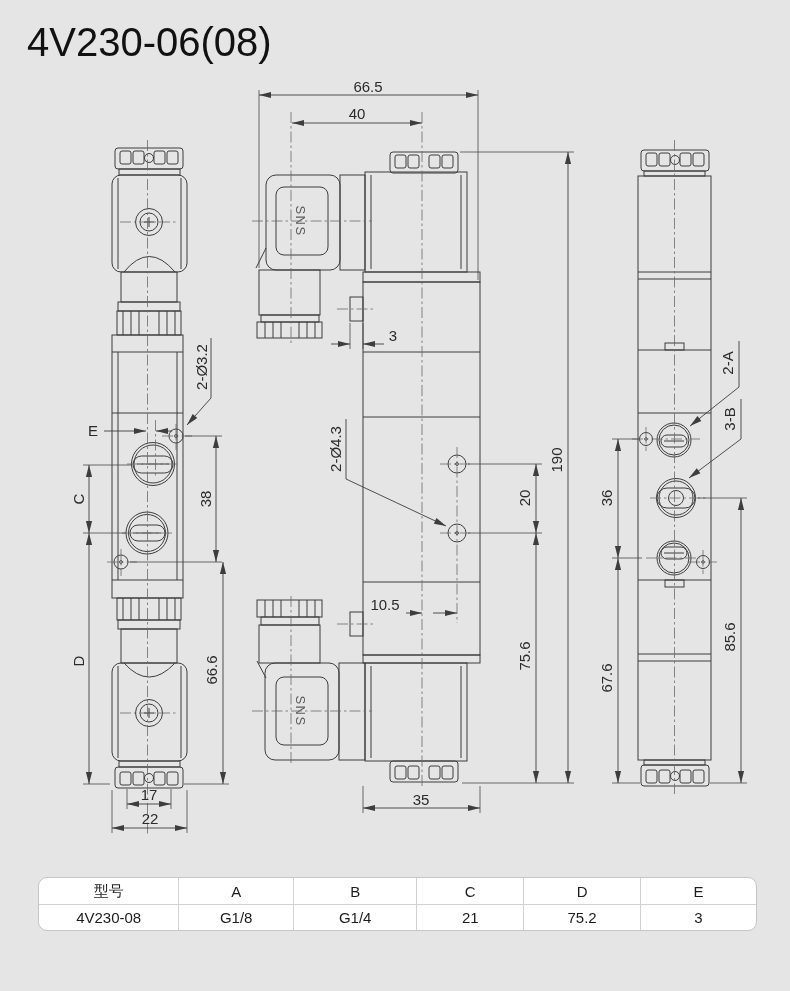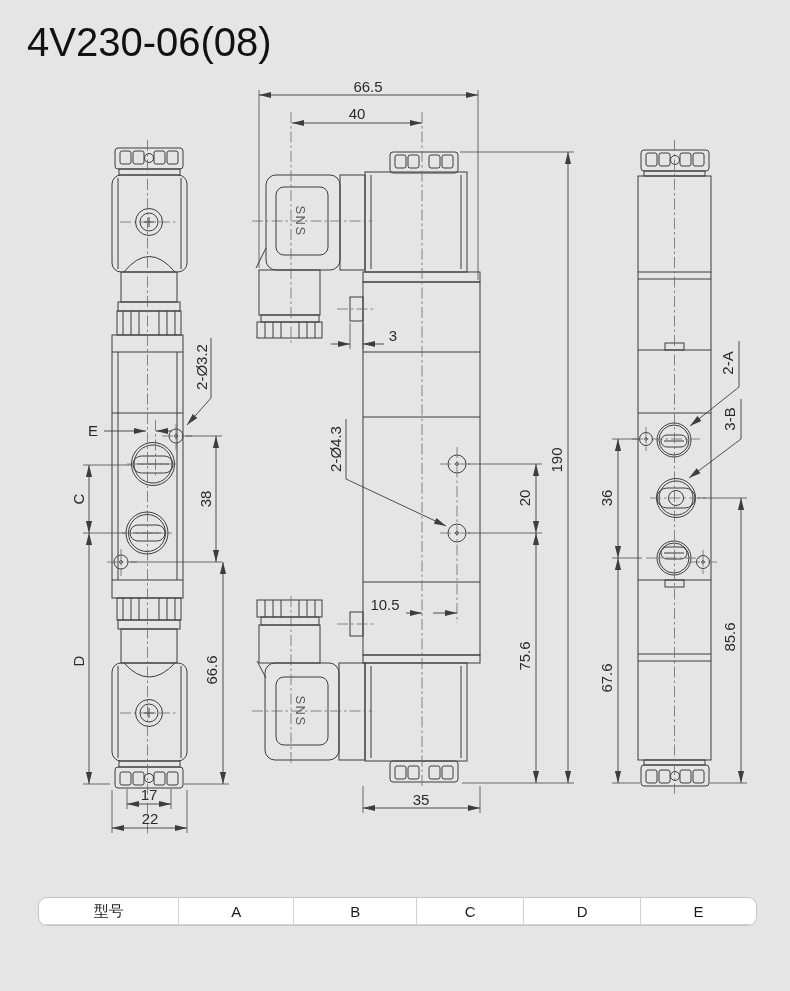--- a/index.html
+++ b/index.html
@@ -11,21 +11,21 @@
   .dl{fill:none;stroke:#3d3d3d;stroke-width:0.9;}
   .xl{fill:none;stroke:#4a4a4a;stroke-width:0.8;}
   .d2{marker-start:url(#as);marker-end:url(#ae);}
   .d1e{marker-end:url(#ae);}
   .d1s{marker-start:url(#as);}
   .dt{font:15px "Liberation Sans",sans-serif;fill:#2b2b2b;}
   .ttl{font:40px "Liberation Sans",sans-serif;fill:#111;}
   .sns{font:13px "Liberation Sans",sans-serif;fill:#5a5a5a;letter-spacing:1.5px;}
   
   .spec{position:absolute;left:38px;top:877px;width:717px;border:1px solid #c6c6c6;
-        border-radius:9px;overflow:hidden;background:#fff;margin-top:20px;}
+        border-radius:9px;overflow:hidden;background:#fff;}
   .spec table{width:100%;border-collapse:collapse;table-layout:fixed;}
   .spec th,.spec td{border-right:1px solid #d2d2d2;border-bottom:1px solid #d2d2d2;
         text-align:center;font-size:15px;color:#1c1c1c;font-weight:400;padding:0;height:25px;}
   .spec th{height:26px;}
   .spec th:last-child,.spec td:last-child{border-right:none;}
   .spec tr:last-child td{border-bottom:none;}
   .c0{width:19.5%}.c1{width:16%}.c2{width:17.2%}.c3{width:14.9%}.c4{width:16.3%}.c5{width:16.1%}
 </style>
 </head>
 <body>
@@ -259,16 +259,24 @@
         <tr>
           <th>型号</th>
           <th>A</th>
           <th>B</th>
           <th>C</th>
           <th>D</th>
           <th>E</th>
         </tr>
       </thead>
       <tbody>
+        <tr>
+          <td>4V230-08</td>
+          <td>G1/8</td>
+          <td>G1/4</td>
+          <td>21</td>
+          <td>75.2</td>
+          <td>3</td>
+        </tr>
       </tbody>
     </table>
   </div>
 </div>
 
 </body></html>

